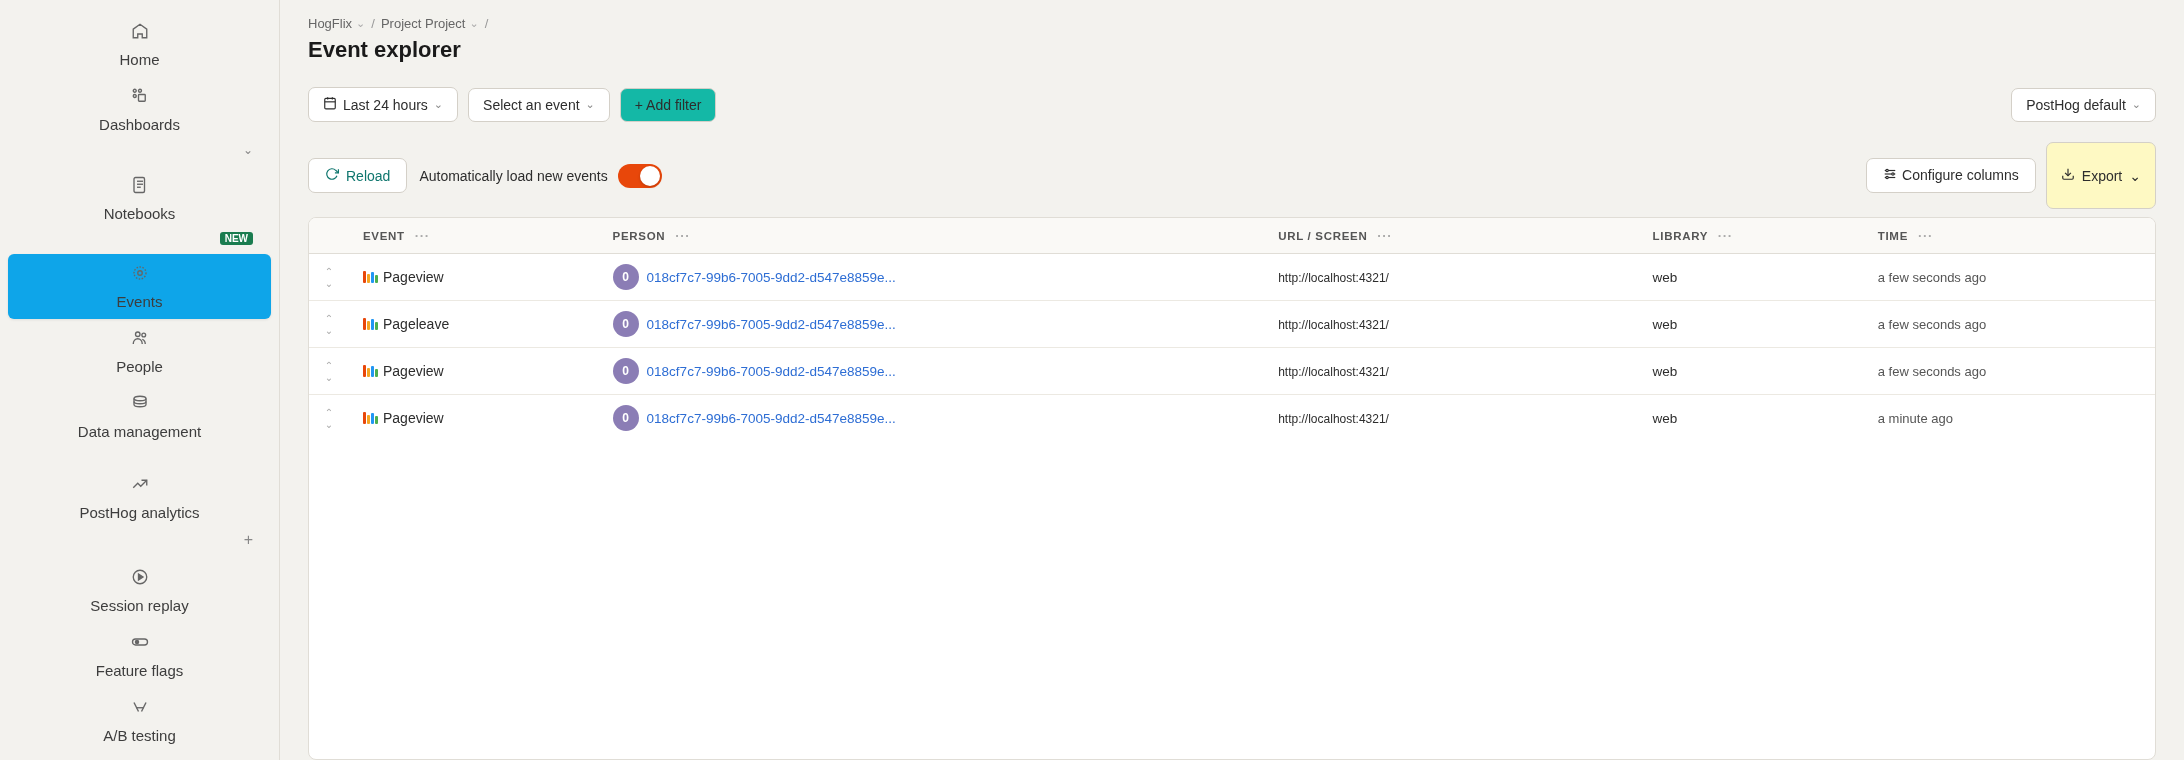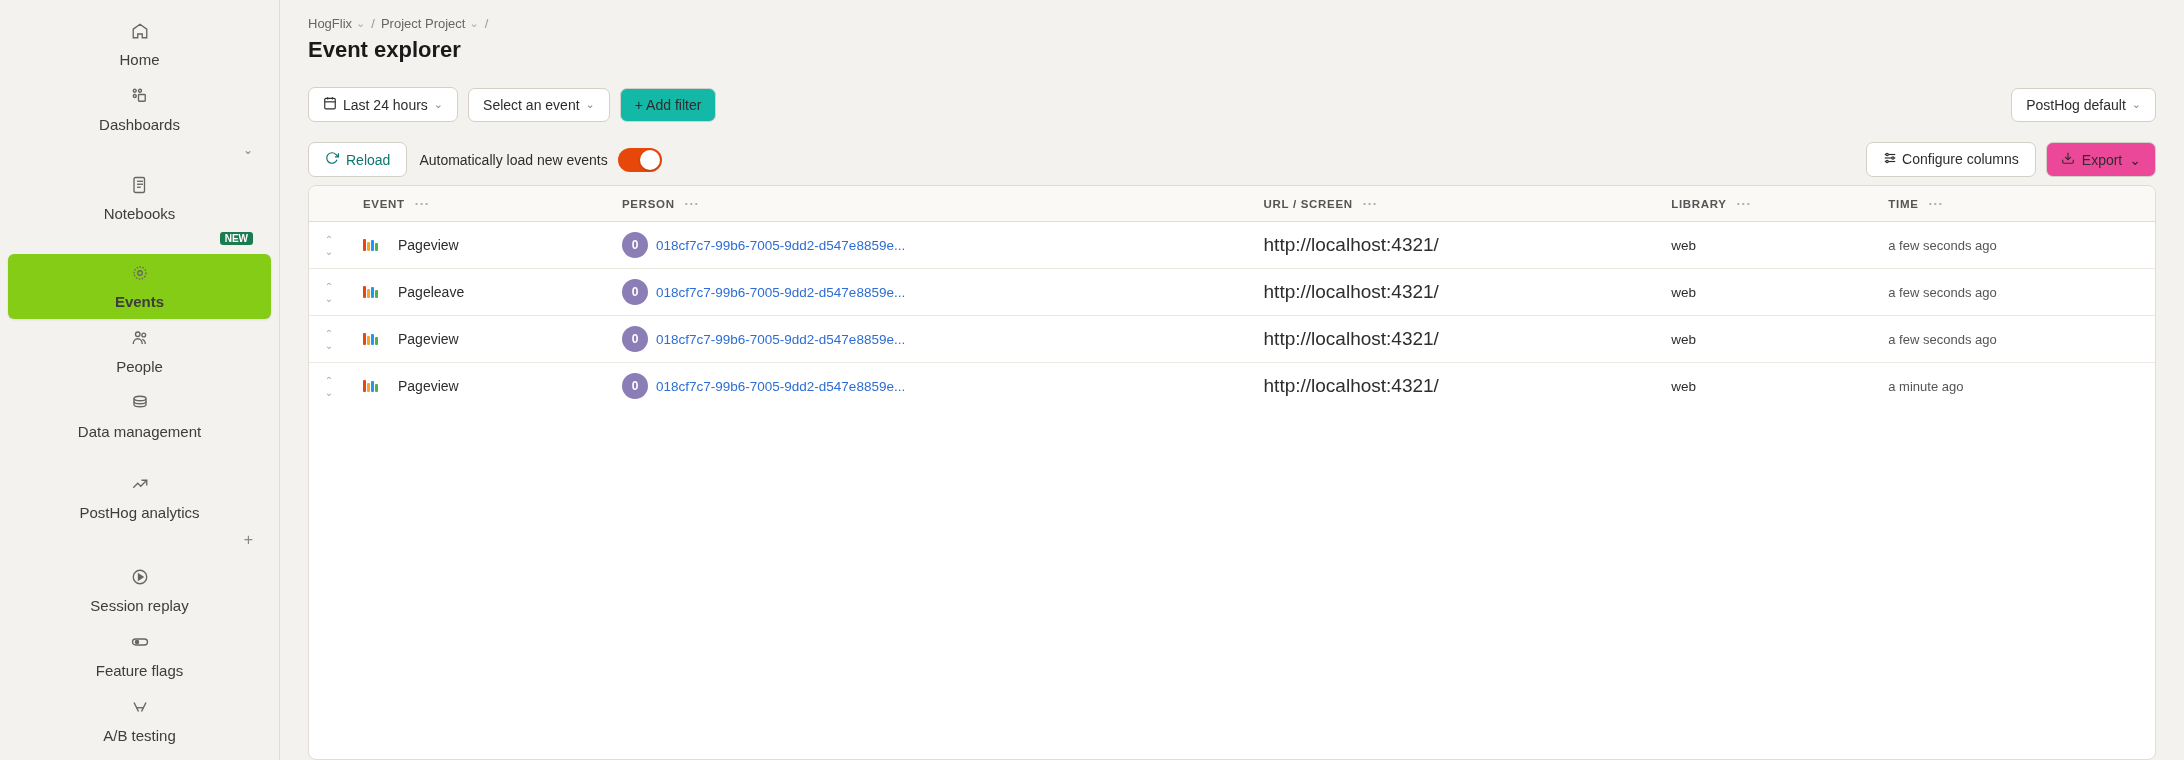--- a/index.html
+++ b/index.html
@@ -30,22 +30,22 @@
       padding: 9px 18px;
       cursor: pointer;
       color: #3d3d3d;
       font-size: 15px;
       border-radius: 6px;
       margin: 0 8px;
       position: relative;
       flex-direction: column;
     }
     .sidebar-item.active {
-      background: #84cc16;
-      font-weight: 700;
+      background: #0ea5e9;
+      font-weight: 400;
       box-shadow: 0 1px 3px rgba(0,0,0,0.08);
     }
     .sidebar-item .icon {
       width: 20px;
       height: 20px;
       display: flex;
       align-items: center;
       justify-content: center;
       color: #666;
       flex-shrink: 0;
@@ -204,24 +204,24 @@
       background: white;
       cursor: pointer;
       font-size: 14px;
       font-weight: 500;
       color: #2d2d2d;
     }
     .btn-export {
       display: flex;
       align-items: center;
       gap: 7px;
-      padding: 8px 14px;
+      padding: 24px 14px;
       border: 1.5px solid #d4d0c8;
       border-radius: 7px;
-      background: #ec4899;
+      background: #fef9c3;
       cursor: pointer;
       font-size: 14px;
       font-weight: 500;
       color: #2d2d2d;
     }
 
     
     .table-container {
       flex: 1;
       margin: 0 28px;
@@ -269,21 +269,21 @@
       flex-direction: column;
       align-items: center;
       gap: 1px;
       color: #aaa;
       cursor: pointer;
       font-size: 10px;
     }
     .event-cell {
       display: flex;
       align-items: center;
-      gap: 20px;
+      gap: 5px;
       text-align: center;
     }
     .rainbow-icon {
       display: flex;
       gap: 1px;
       align-items: flex-end;
     }
     .rainbow-bar {
       width: 3px;
       border-radius: 1px;
@@ -309,21 +309,21 @@
     .person-id {
       color: #2d6dd4;
       font-size: 13.5px;
       max-width: 300px;
       overflow: hidden;
       text-overflow: ellipsis;
       white-space: nowrap;
     }
     .url-cell {
       color: #2d2d2d;
-      font-size: 19px;
+      font-size: 12px;
     }
     .library-cell {
       color: #2d2d2d;
       font-size: 13.5px;
     }
     .time-cell {
       color: #555;
       font-size: 13px;
       white-space: nowrap;
     }

